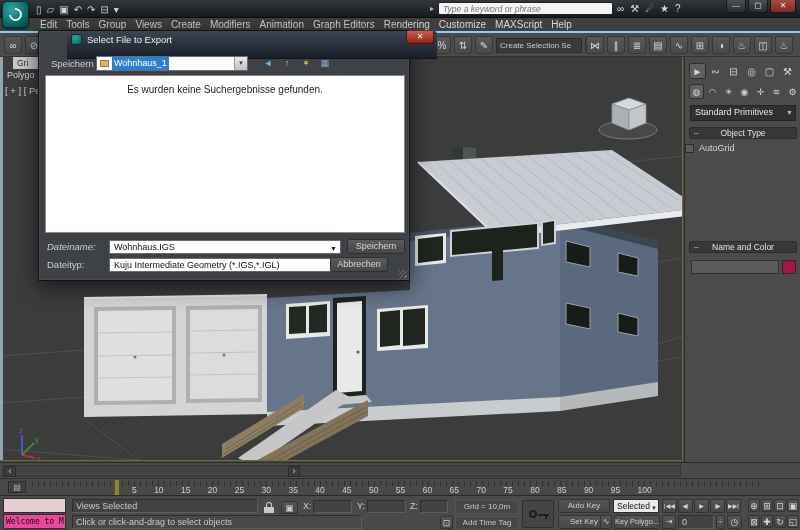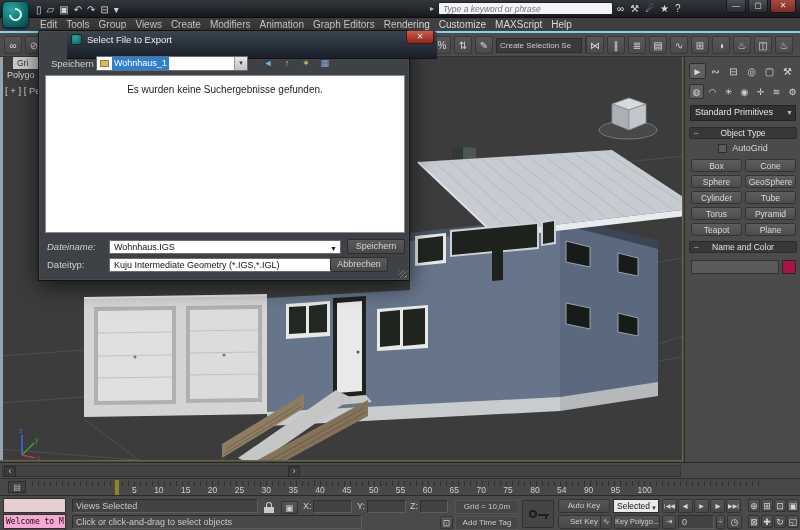--- a/index.html
+++ b/index.html
@@ -74,21 +74,21 @@
   .cp-cats { left:4px; top:27px; display:flex; gap:1px; }
   .cp-cats span { width:15px; height:15px; font-size:9px; line-height:14px; text-align:center;
     color:#d4d4d4; border:1px solid transparent;}
   .cp-cats span.active { background:#606060; border-color:#2e2e2e; border-radius:2px; }
   .cp-drop { left:5px; top:48px; width:106px; height:16px; background:#303030;
     border:1px solid #242424; color:#e4e4e4; font-size:9px; line-height:13px; padding:0 4px; }
   .cp-drop .arr { position:absolute; right:2px; top:0; font-size:7px; color:#bbb; }
   .rollout { left:4px; width:108px; height:12px; background:#383838; border:1px solid #2c2c2c;
     border-radius:2px; color:#e2e2e2; font-size:8.5px; line-height:11px; text-align:center; }
   .rollout .minus { position:absolute; left:4px; top:0; color:#bbb; }
-  .autogrid { left:0; top:86px; width:116px; display:flex; justify-content:center; gap:5px;
+  .autogrid { left:0; top:86px; width:116px; display:flex; gap:5px;
     align-items:center; }
   .autogrid .cb { width:9px; height:9px; background:#5c5c5c; border:1px solid #2b2b2b; }
   .autogrid .lbl { font-size:9px; color:#d8d8d8; }
   .objgrid { left:6px; top:102px; width:106px; display:grid;
     grid-template-columns:51px 51px; gap:3px 3px; }
   .btn3d { height:13px; font-size:8.5px; line-height:12px; text-align:center; color:#dadada;
     background:linear-gradient(#5e5e5e,#4c4c4c); border:1px solid #333; border-radius:3px;
     cursor:default; }
   .namefield { left:6px; top:203px; width:88px; height:14px; background:#5a5a5a;
     border:1px solid #323232; }
@@ -121,21 +121,21 @@
   .fld { background:#424242; border:1px solid #2d2d2d; border-bottom-color:#5e5e5e;
     border-right-color:#5e5e5e; color:#c9c9c9; font-size:9px; line-height:12px;
     padding:0 3px; overflow:hidden; white-space:nowrap; }
   .flatbox { background:#464646; border:1px solid #555; color:#c9c9c9; font-size:8px;
     line-height:12px; text-align:center; overflow:hidden; white-space:nowrap;}
   .sbtn { background:linear-gradient(#555,#474747); border:1px solid #333; color:#cfcfcf;
     font-size:8px; line-height:12px; text-align:center; border-radius:2px; overflow:hidden;
     white-space:nowrap;}
   .listener-pink { left:3px; top:2px; width:63px; height:15px; background:#e4ced2;
     border:1px solid #2f2f2f; }
-  .listener-white { left:3px; top:18px; width:63px; height:15px; background:#f9a8d4;
+  .listener-white { left:3px; top:18px; width:63px; height:15px; background:#ec4899;
     color:#111; font-family:"DejaVu Sans Mono",monospace; font-size:8px; line-height:14px;
     padding-left:2px; overflow:hidden; white-space:nowrap; border:1px solid #2f2f2f;}
   .coordlbl { font-size:9px; color:#cfcfcf; }
   .lock { left:262px; top:5px; width:15px; height:13px; }
   .lock .body { position:absolute; left:2px; top:6px; width:10px; height:6px; background:#c9c9c9;}
   .lock .arc { position:absolute; left:4px; top:1px; width:6px; height:6px;
     border:1.5px solid #c9c9c9; border-bottom:none; border-radius:4px 4px 0 0; }
   .keybtn { left:522px; top:4px; width:32px; height:28px; background:#454545;
     border:1px solid #2f2f2f; border-radius:2px; }
   .keybtn .ring { position:absolute; left:6px; top:9px; width:8px; height:8px;
@@ -418,32 +418,20 @@
       <span class="arr">▼</span>
     </div>
     <div class="abs rollout" style="top:70px;">
       <span class="minus">−</span>
       <span>Object Type</span>
     </div>
     <div class="abs autogrid">
       <span class="cb"></span>
       <span class="lbl">AutoGrid</span>
     </div>
-    <div class="abs objgrid">
-        <span class="btn3d">Box</span>
-        <span class="btn3d">Cone</span>
-        <span class="btn3d">Sphere</span>
-        <span class="btn3d">GeoSphere</span>
-        <span class="btn3d">Cylinder</span>
-        <span class="btn3d">Tube</span>
-        <span class="btn3d">Torus</span>
-        <span class="btn3d">Pyramid</span>
-        <span class="btn3d">Teapot</span>
-        <span class="btn3d">Plane</span>
-      </div>
     <div class="abs rollout" style="top:184px;">
       <span class="minus">−</span>
       <span>Name and Color</span>
     </div>
     <div class="abs namefield"></div>
     <div class="abs swatch" style="background-color: rgb(168, 19, 74);"></div>
   </div>
 
   <div class="abs timeslider">
     <div class="abs ts-track"></div>
@@ -464,21 +452,21 @@
         <span>35</span>
         <span>40</span>
         <span>45</span>
         <span>50</span>
         <span>55</span>
         <span>60</span>
         <span>65</span>
         <span>70</span>
         <span>75</span>
         <span>80</span>
-        <span>54</span>
+        <span>85</span>
         <span>90</span>
         <span>95</span>
         <span>100</span>
       </div>
     <div class="abs marker"></div>
   </div>
 
   <div class="abs statusbar">
     <div class="abs listener-pink"></div>
     <div class="abs listener-white">Welcome to M</div>

